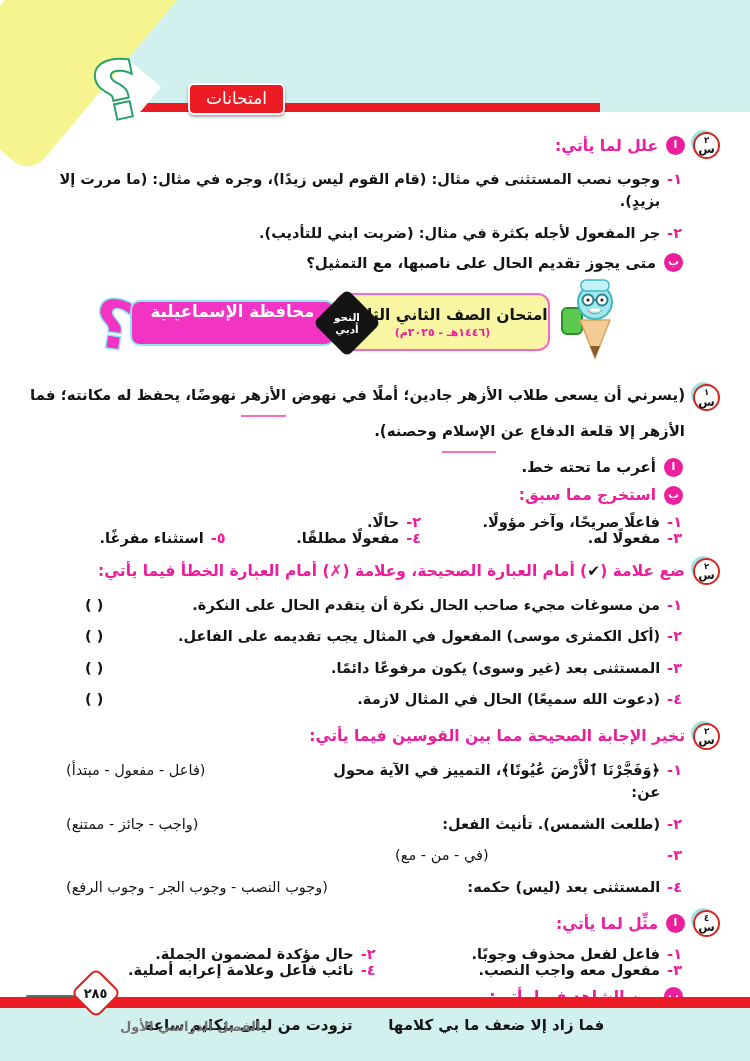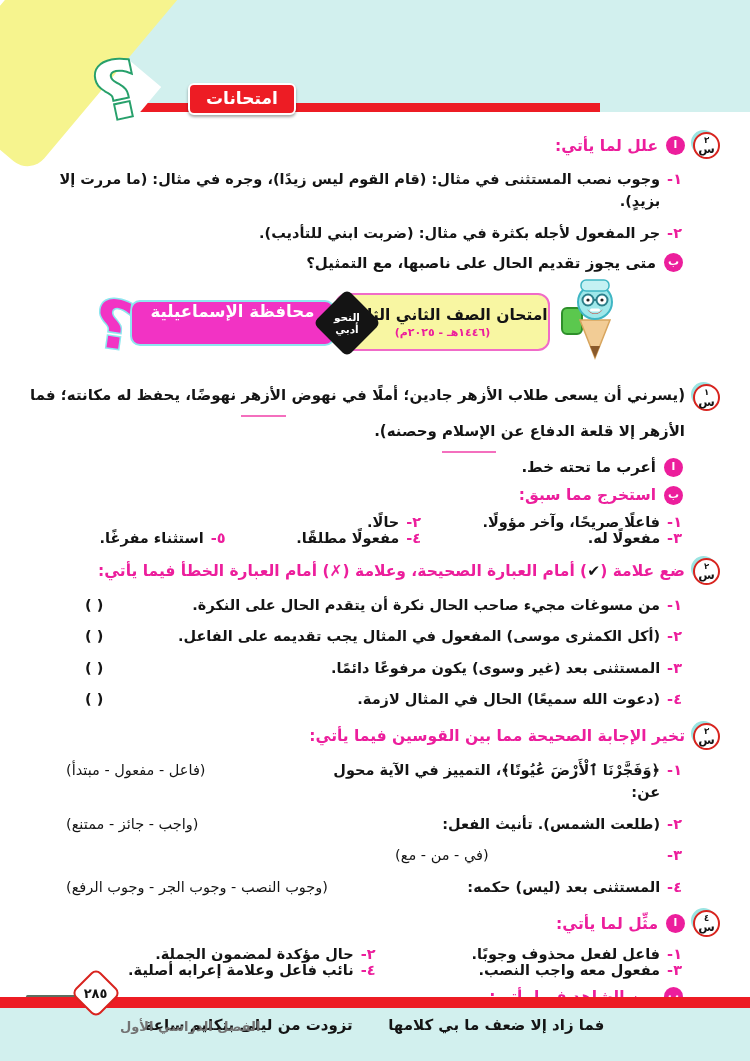--- a/index.html
+++ b/index.html
@@ -14,21 +14,21 @@
   }
 
   
   .header { position:absolute; top:0; right:0; width:750px; height:112px; background:#d2f0ee; z-index:1; }
   .white-wedge { position:absolute; top:-30px; left:-160px; width:240px; height:340px; background:#ffffff; transform:rotate(40deg); z-index:3; }
   .ribbon { position:absolute; top:-88px; left:-6px; width:132px; height:250px; background:#f6f48e; transform:rotate(40deg); border-radius:22px; z-index:4; }
   .qmark-green { position:absolute; left:86px; top:48px; z-index:5; }
   .header-bar { position:absolute; top:103px; left:0; width:600px; height:9px; background:#ed1c24; z-index:2; }
   .banner {
     position:absolute; top:83px; left:188px; z-index:6;
-    background:#ed1c24; color:#fff; font-weight:700; font-size:17px;
+    background:#ed1c24; color:#fff; font-weight:400; font-size:17px;
     padding:3px 16px 5px; border:2px solid #ffffff; border-radius:6px;
     box-shadow:0 2px 3px rgba(0,0,0,.35);
   }
 
   
   .content { position:absolute; top:120px; right:0; width:750px; padding:0 30px; z-index:2; }
 
   .qbadge {
     flex:0 0 auto; width:27px; height:27px; border:2.5px solid #d8241f; border-radius:50%;
     background:#fff; display:inline-flex; flex-direction:column; align-items:center; justify-content:center;

